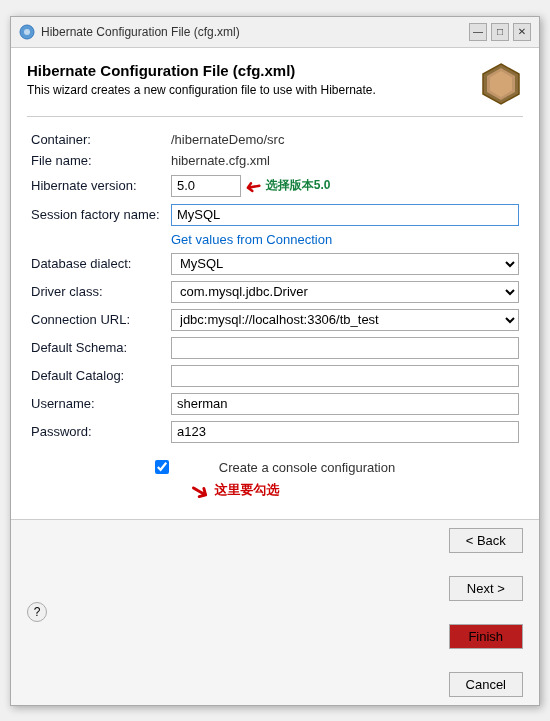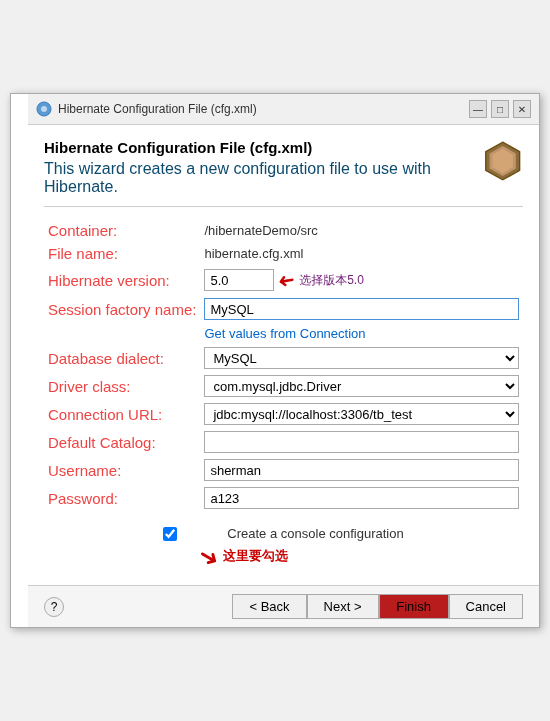--- a/index.html
+++ b/index.html
@@ -14,21 +14,20 @@
       height: 721px;
       overflow: hidden;
     }
     .window {
       width: 530px;
       background: #ffffff;
       border: 1px solid #aaa;
       box-shadow: 2px 2px 8px rgba(0,0,0,0.3);
       display: flex;
       flex-direction: column;
-      padding-left: 17px;
     }
     .titlebar {
       background: #f0f0f0;
       border-bottom: 1px solid #ccc;
       padding: 6px 8px;
       display: flex;
       align-items: center;
       justify-content: space-between;
     }
     .titlebar-left {
@@ -71,40 +70,40 @@
       margin-bottom: 10px;
     }
     .wizard-header-text {}
     .wizard-title {
       font-size: 15px;
       font-weight: bold;
       color: #000;
       margin-bottom: 4px;
     }
     .wizard-subtitle {
-      font-size: 16px;
-      color: #0c4a6e;
+      font-size: 12px;
+      color: #000000;
     }
     .divider {
       height: 1px;
       background: #ccc;
       margin-bottom: 12px;
     }
     .form-table {
       width: 100%;
       border-collapse: collapse;
     }
     .form-table tr td {
       padding: 3px 4px;
       vertical-align: middle;
     }
     .form-table td:first-child {
       width: 140px;
-      color: #ef4444;
-      font-size: 15px;
+      color: #0f172a;
+      font-size: 13px;
       white-space: nowrap;
     }
     .form-table td:last-child {
       width: auto;
     }
     .field-value {
       color: #333;
       font-size: 13px;
     }
     input[type="text"] {
@@ -178,21 +177,22 @@
       align-items: center;
       justify-content: space-between;
       background: #f5f5f5;
     }
     .footer-left {
       display: flex;
       align-items: center;
     }
     .footer-right {
       display: flex;
-      gap: 0;
+      gap: 23px;
+      flex-direction: column;
     }
     .footer-btn {
       padding: 4px 16px;
       border: 1px solid #aaa;
       background: #f0f0f0;
       font-size: 13px;
       cursor: pointer;
       min-width: 70px;
       text-align: center;
     }
@@ -218,23 +218,23 @@
       gap: 4px;
       margin-left: 4px;
     }
     .version-annotation .arr {
       color: #cc0000;
       font-size: 20px;
       transform: scaleX(-1) rotate(10deg);
       display: inline-block;
     }
     .version-annotation .lbl {
-      color: #701a75;
+      color: #15803d;
       font-size: 12px;
-      font-weight: normal;
+      font-weight: bold;
     }
     
     .hex-logo {
       width: 44px;
       height: 44px;
     }
   </style>
 </head>
 <body>
 
@@ -327,20 +327,26 @@
       </tr>
       <tr>
         <td>Connection URL:</td>
         <td>
           <select>
             <option>jdbc:mysql://localhost:3306/tb_test</option>
           </select>
         </td>
       </tr>
       <tr>
+        <td>Default Schema:</td>
+        <td>
+          <input type="text" value="" style="">
+        </td>
+      </tr>
+      <tr>
         <td>Default Catalog:</td>
         <td>
           <input type="text" value="" style="">
         </td>
       </tr>
       <tr>
         <td>Username:</td>
         <td>
           <input type="text" value="sherman" style="">
         </td>

